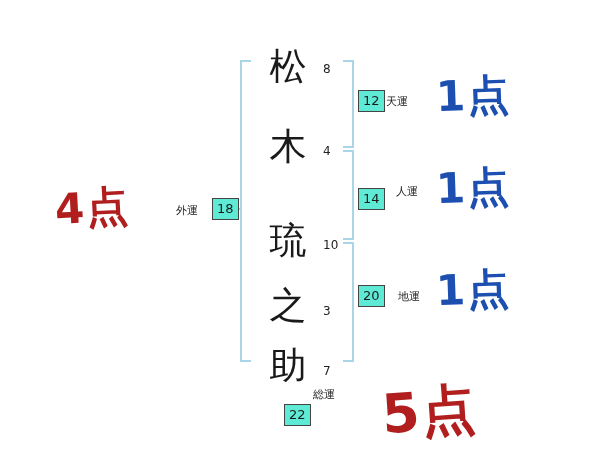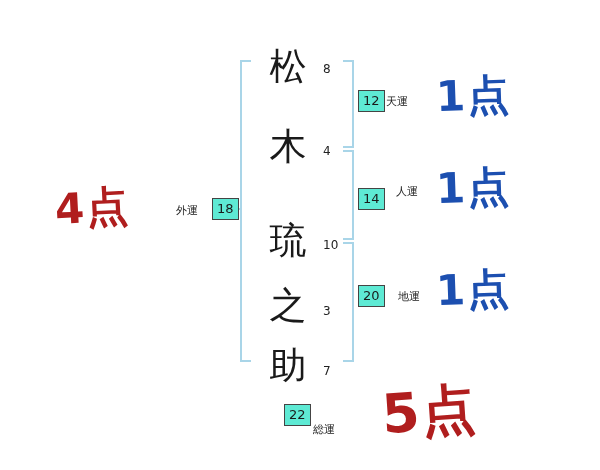--- a/index.html
+++ b/index.html
@@ -79,21 +79,21 @@
   <div class="fbox" style="left:358px;top:90px">12</div>
   <div class="flabel" style="left:386px;top:95px">天運</div>
 
   <div class="fbox" style="left:358px;top:188px">14</div>
   <div class="flabel" style="left:396px;top:185px">人運</div>
 
   <div class="fbox" style="left:358px;top:285px">20</div>
   <div class="flabel" style="left:398px;top:290px">地運</div>
 
   <div class="fbox" style="left:284px;top:404px">22</div>
-  <div class="flabel" style="left:313px;top:423px">総運</div>
+  <div class="flabel" style="left:313px;top:388px">総運</div>
 
   <div class="score red gai">4点</div>
   <div class="score blue ten">1点</div>
   <div class="score blue jin">1点</div>
   <div class="score blue chi">1点</div>
   <div class="score red sou">5点</div>
 
 </div>
 
 </body></html>

